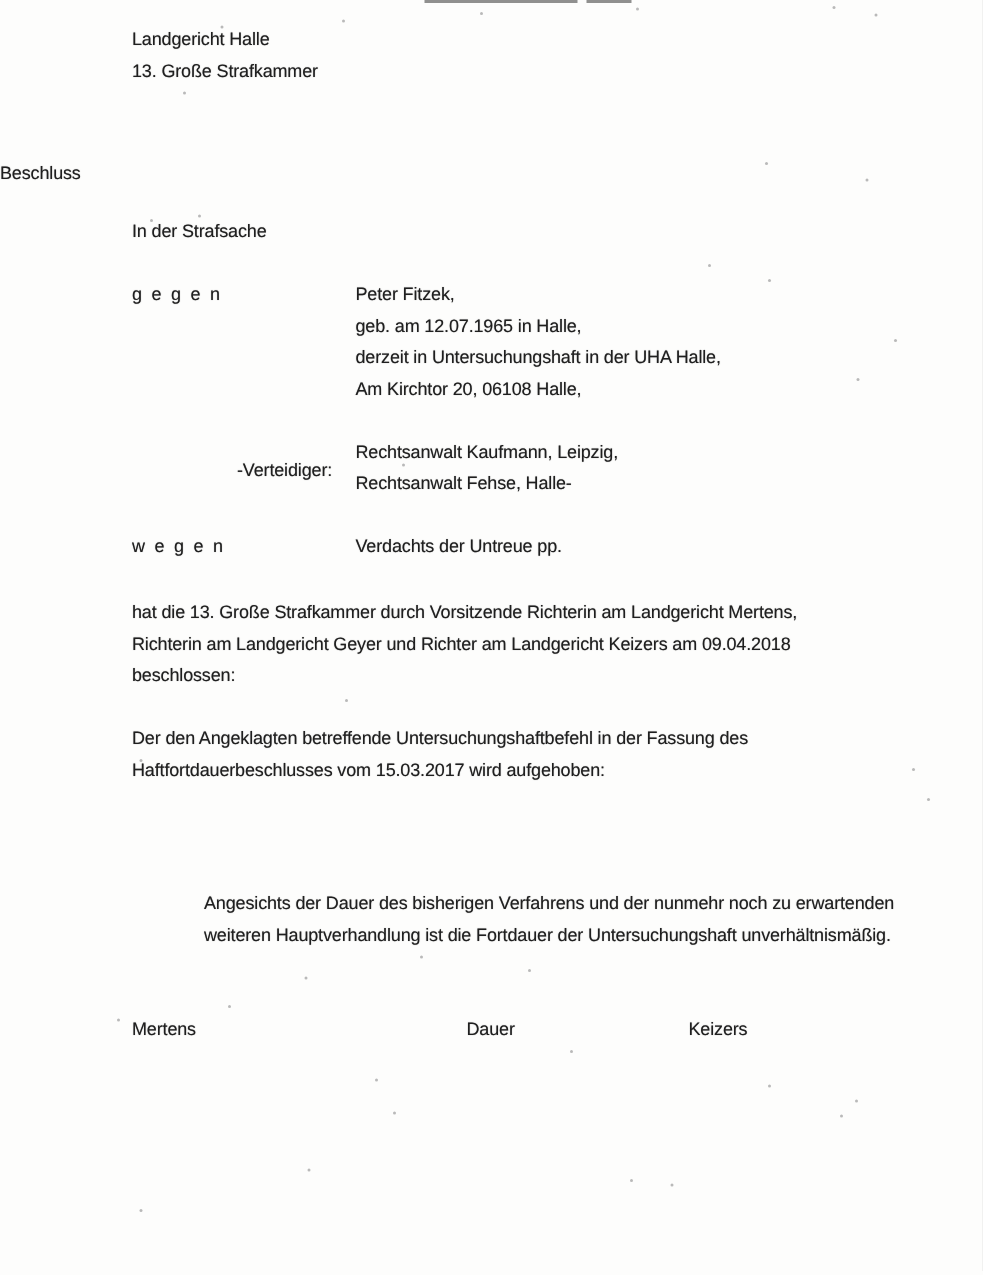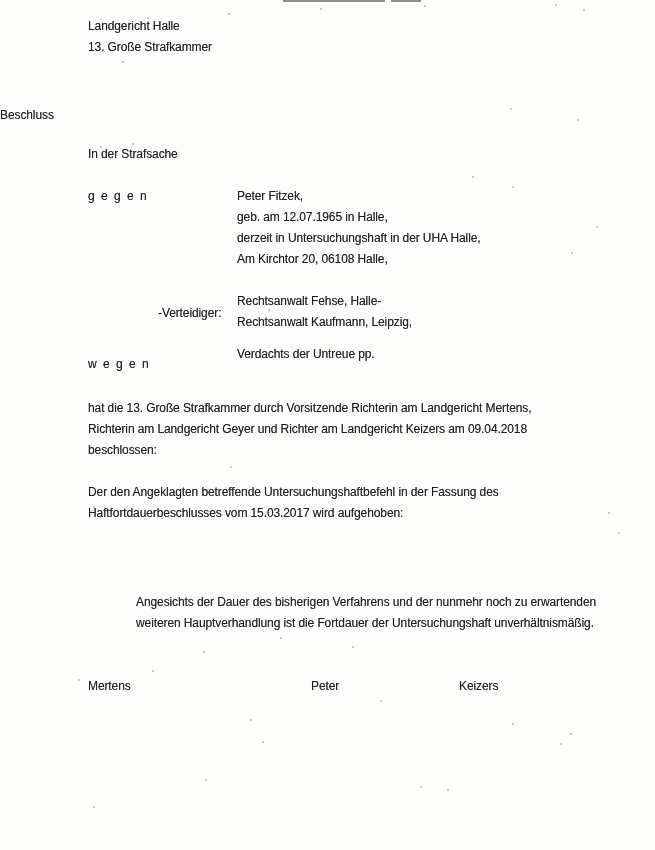--- a/index.html
+++ b/index.html
@@ -111,41 +111,41 @@
   <div class="abs line keyword" style="left:88px; top:186px;">g e g e n</div>
   <div class="abs" style="left:237px; top:186px;">
       <div class="line">Peter Fitzek,</div>
       <div class="line">geb. am 12.07.1965 in Halle,</div>
       <div class="line">derzeit in Untersuchungshaft in der UHA Halle,</div>
       <div class="line">Am Kirchtor 20, 06108 Halle,</div>
     </div>
 
   <div class="abs line" style="left:158px; top:291px;margin-top:12px;">-Verteidiger:</div>
   <div class="abs" style="left:237px; top:291px;">
+      <div class="line">Rechtsanwalt Kaufmann, Leipzig,</div>
       <div class="line">Rechtsanwalt Fehse, Halle-</div>
-      <div class="line">Rechtsanwalt Kaufmann, Leipzig,</div>
     </div>
 
   <div class="abs line keyword" style="left:88px; top:354px;">w e g e n</div>
-  <div class="abs line" style="left:237px; top:344px;">Verdachts der Untreue pp.</div>
+  <div class="abs line" style="left:237px; top:354px;">Verdachts der Untreue pp.</div>
 
   <div class="abs" style="left:88px; top:398px;">
       <div class="line">hat die 13. Große Strafkammer durch Vorsitzende Richterin am Landgericht Mertens,</div>
       <div class="line">Richterin am Landgericht Geyer und Richter am Landgericht Keizers am 09.04.2018</div>
       <div class="line">beschlossen:</div>
     </div>
 
   <div class="abs" style="left:88px; top:482px;">
       <div class="line">Der den Angeklagten betreffende Untersuchungshaftbefehl in der Fassung des</div>
       <div class="line">Haftfortdauerbeschlusses vom 15.03.2017 wird aufgehoben:</div>
     </div>
 
 
   <div class="abs" style="left:88px; top:592px;margin-left:48px;">
       <div class="line">Angesichts der Dauer des bisherigen Verfahrens und der nunmehr noch zu erwartenden</div>
       <div class="line">weiteren Hauptverhandlung ist die Fortdauer der Untersuchungshaft unverhältnismäßig.</div>
     </div>
 
   <div class="sig line" style="left:88px; top:676px;">Mertens</div>
-  <div class="sig line" style="left:311px; top:676px;">Peter</div>
+  <div class="sig line" style="left:311px; top:676px;">Dauer</div>
   <div class="sig line" style="left:459px; top:676px;">Keizers</div>
 
 </div>
 
 </body></html>

